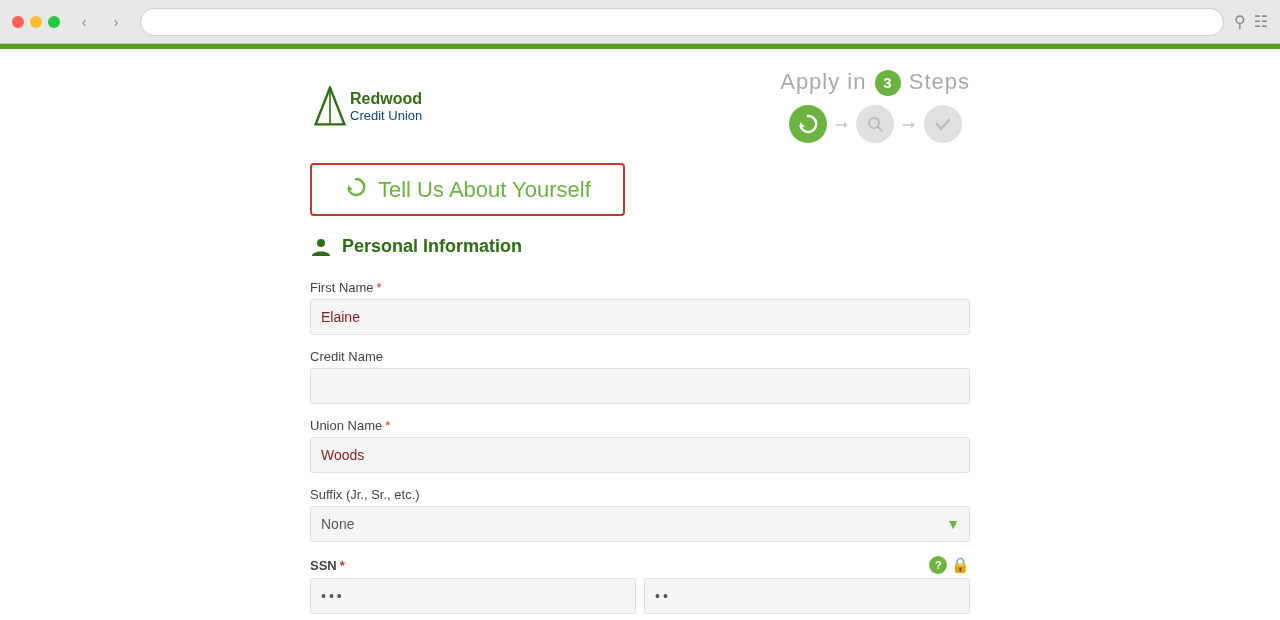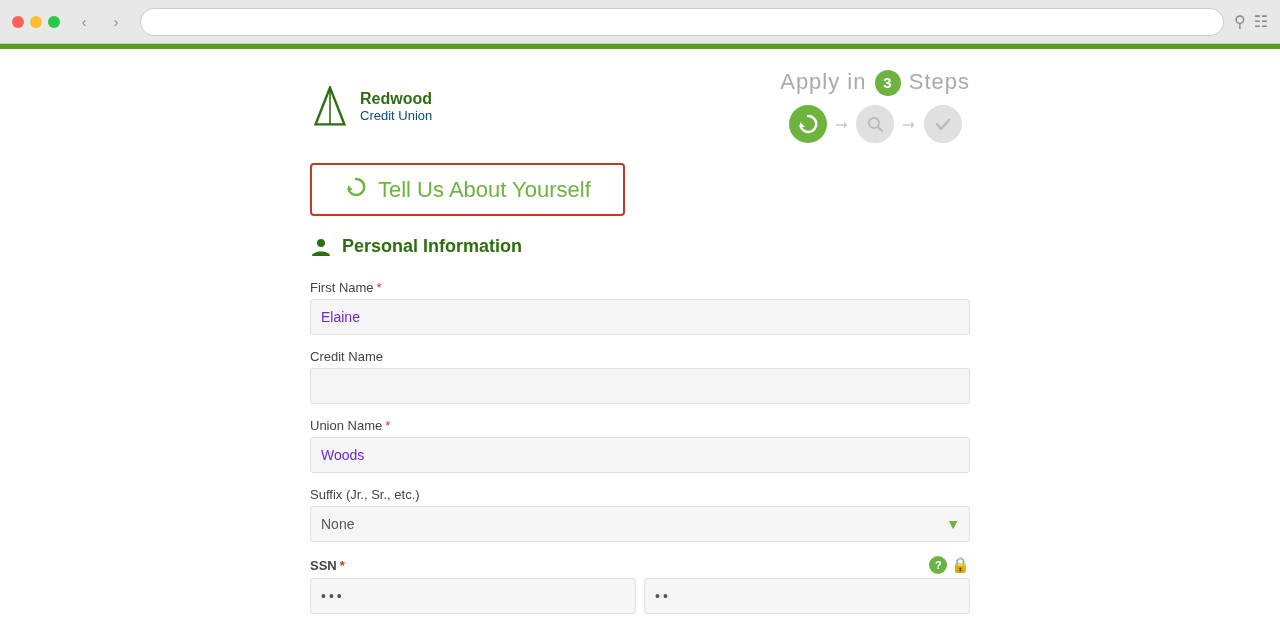--- a/index.html
+++ b/index.html
@@ -94,21 +94,20 @@
     .header {
       display: flex;
       align-items: center;
       justify-content: space-between;
       margin-bottom: 20px;
     }
 
     .logo-area {
       display: flex;
       align-items: center;
-      gap: 10px;
     }
 
     .logo-triangle {
       width: 40px;
       height: 40px;
     }
 
     .logo-text {
       display: flex;
       flex-direction: column;
@@ -238,21 +237,21 @@
     }
 
     .form-input {
       width: 100%;
       height: 36px;
       background: #f5f5f5;
       border: 1px solid #e0e0e0;
       border-radius: 3px;
       padding: 16px 10px;
       font-size: 14px;
-      color: #6d28d9;
+      color: #7f1d1d;
       outline: none;
     }
 
     .suffix-row {
       position: relative;
     }
 
     .suffix-select {
       width: 100%;
       height: 36px;

